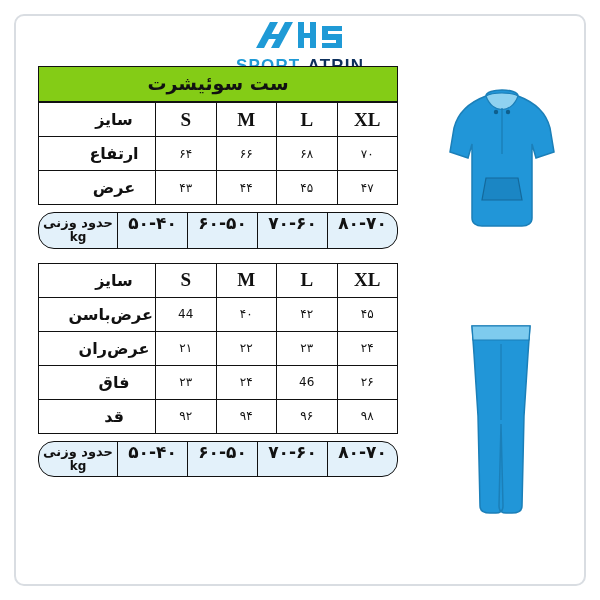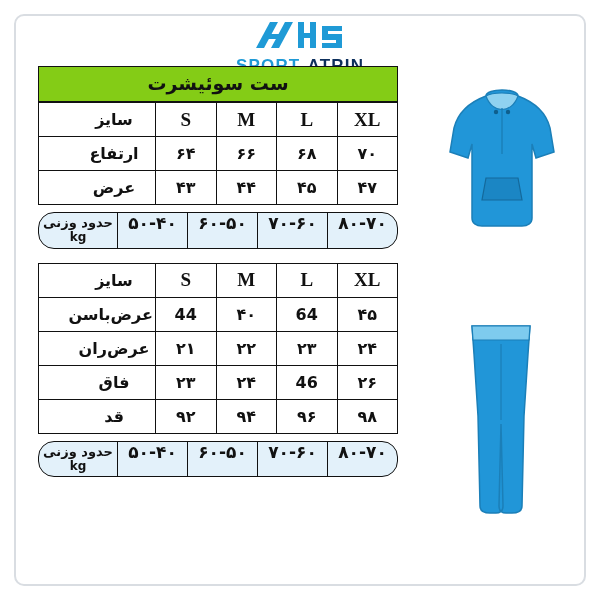--- a/index.html
+++ b/index.html
@@ -80,25 +80,25 @@
   table.size {
     width: 100%;
     border-collapse: collapse;
     table-layout: fixed;
     border: 1.6px solid #111;
     background: #fff;
   }
   table.size td {
     border: 1.6px solid #111;
     text-align: center;
-    font-size: 16px;
+    font-size: 12px;
     color: #111;
     height: 31px;
     padding: 1px 2px;
-    font-weight: 700;
+    font-weight: 400;
   }
   table.size tr.head td {
     font-family: "Liberation Serif", "DejaVu Serif", serif;
     font-weight: 700;
     font-size: 19px;
   }
   table.size tr.head td.rowlabel,
   table.size td.rowlabel {
     font-family: "DejaVu Sans", sans-serif;
     font-weight: 700;
@@ -225,21 +225,21 @@
         <tbody>
             <tr class="head">
           <td>XL</td>
           <td>L</td>
           <td>M</td>
           <td>S</td>
           <td class="rowlabel">سایز</td>
         </tr>
         <tr>
           <td>۴۵</td>
-          <td>64</td>
+          <td>۴۲</td>
           <td>۴۰</td>
           <td>44</td>
           <td class="rowlabel">عرض‌باسن</td>
         </tr>
         <tr>
           <td>۲۴</td>
           <td>۲۳</td>
           <td>۲۲</td>
           <td>۲۱</td>
           <td class="rowlabel">عرض‌ران</td>

